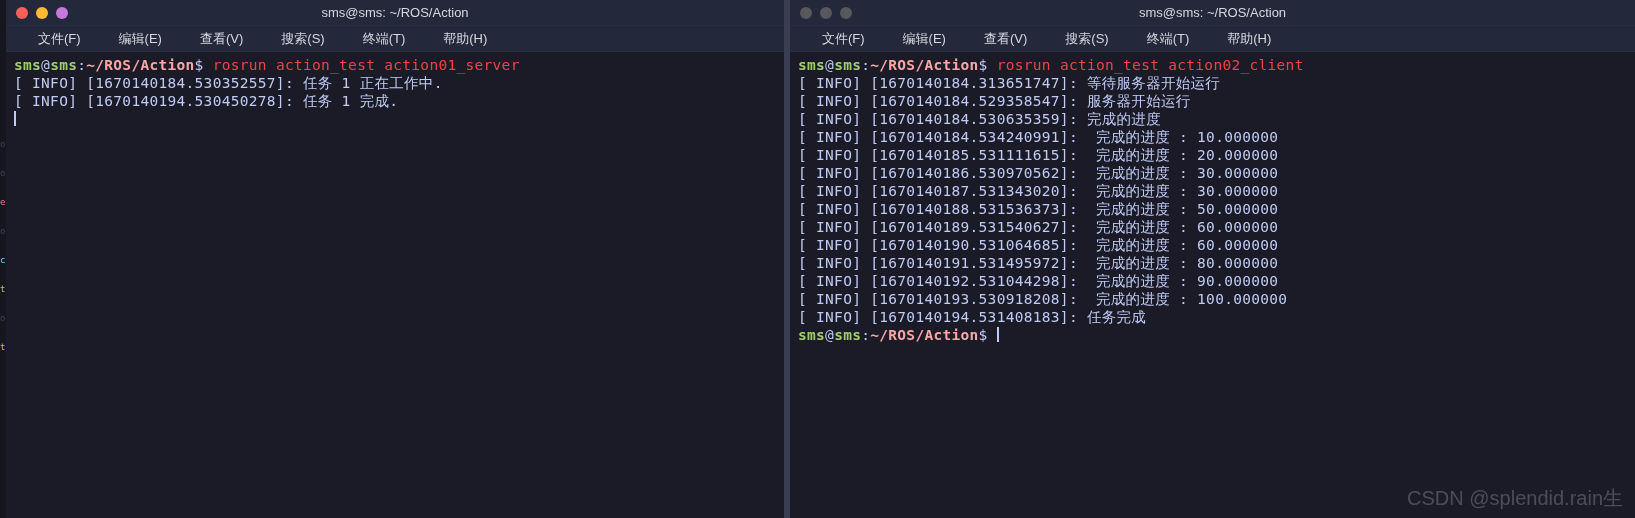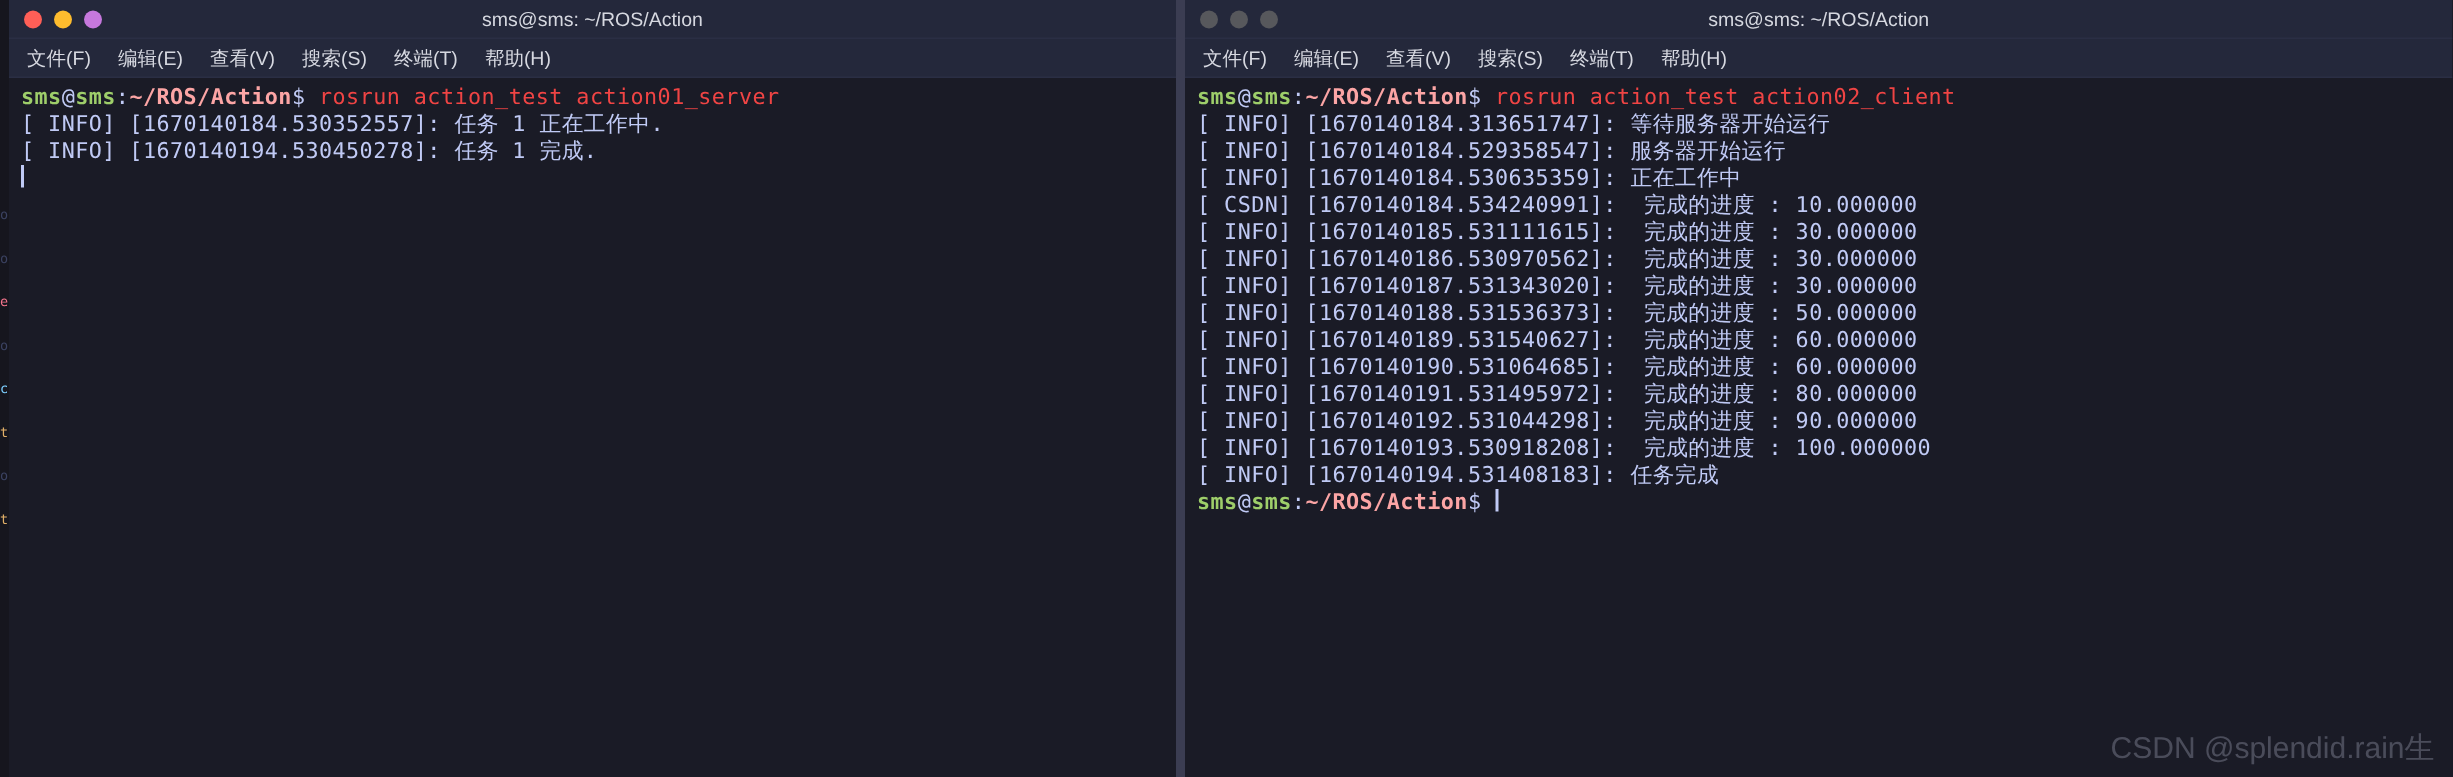--- a/index.html
+++ b/index.html
@@ -84,20 +84,21 @@
       align-items: center;
       padding: 0 12px;
       gap: 18px;
       color: #d6d8e0;
       font-size: 13px;
       font-family: sans-serif;
       border-bottom: 1px solid #2a2e44;
     }
     .menubar span {
       cursor: pointer;
+      margin-left: 20px;
     }
     .term-body {
       flex: 1;
       padding: 4px 6px 4px 8px;
       white-space: pre;
       line-height: 18px;
       font-size: 14.5px;
       letter-spacing: 0.3px;
       overflow: hidden;
       position: relative;
@@ -185,23 +186,23 @@
       <span>文件(F)</span>
       <span>编辑(E)</span>
       <span>查看(V)</span>
       <span>搜索(S)</span>
       <span>终端(T)</span>
       <span>帮助(H)</span>
     </div>
   <div class="term-body" id="body-right"><span class="prompt-user">sms</span><span class="prompt-at">@</span><span class="prompt-host">sms</span><span class="prompt-colon">:</span><span class="prompt-path">~/ROS/Action</span><span class="prompt-sym">$</span> <span class="cmd-text">rosrun action_test action02_client</span>
 <span class="log-line">[ INFO] [1670140184.313651747]: 等待服务器开始运行</span>
 <span class="log-line">[ INFO] [1670140184.529358547]: 服务器开始运行</span>
-<span class="log-line">[ INFO] [1670140184.530635359]: 正在工作中</span>
-<span class="log-line">[ CSDN] [1670140184.534240991]:  完成的进度 : 10.000000</span>
-<span class="log-line">[ INFO] [1670140185.531111615]:  完成的进度 : 30.000000</span>
+<span class="log-line">[ INFO] [1670140184.530635359]: 完成的进度</span>
+<span class="log-line">[ INFO] [1670140184.534240991]:  完成的进度 : 10.000000</span>
+<span class="log-line">[ INFO] [1670140185.531111615]:  完成的进度 : 20.000000</span>
 <span class="log-line">[ INFO] [1670140186.530970562]:  完成的进度 : 30.000000</span>
 <span class="log-line">[ INFO] [1670140187.531343020]:  完成的进度 : 30.000000</span>
 <span class="log-line">[ INFO] [1670140188.531536373]:  完成的进度 : 50.000000</span>
 <span class="log-line">[ INFO] [1670140189.531540627]:  完成的进度 : 60.000000</span>
 <span class="log-line">[ INFO] [1670140190.531064685]:  完成的进度 : 60.000000</span>
 <span class="log-line">[ INFO] [1670140191.531495972]:  完成的进度 : 80.000000</span>
 <span class="log-line">[ INFO] [1670140192.531044298]:  完成的进度 : 90.000000</span>
 <span class="log-line">[ INFO] [1670140193.530918208]:  完成的进度 : 100.000000</span>
 <span class="log-line">[ INFO] [1670140194.531408183]: 任务完成</span>
 <span class="prompt-user">sms</span><span class="prompt-at">@</span><span class="prompt-host">sms</span><span class="prompt-colon">:</span><span class="prompt-path">~/ROS/Action</span><span class="prompt-sym">$</span> <span class="cursor-block"></span></div>

